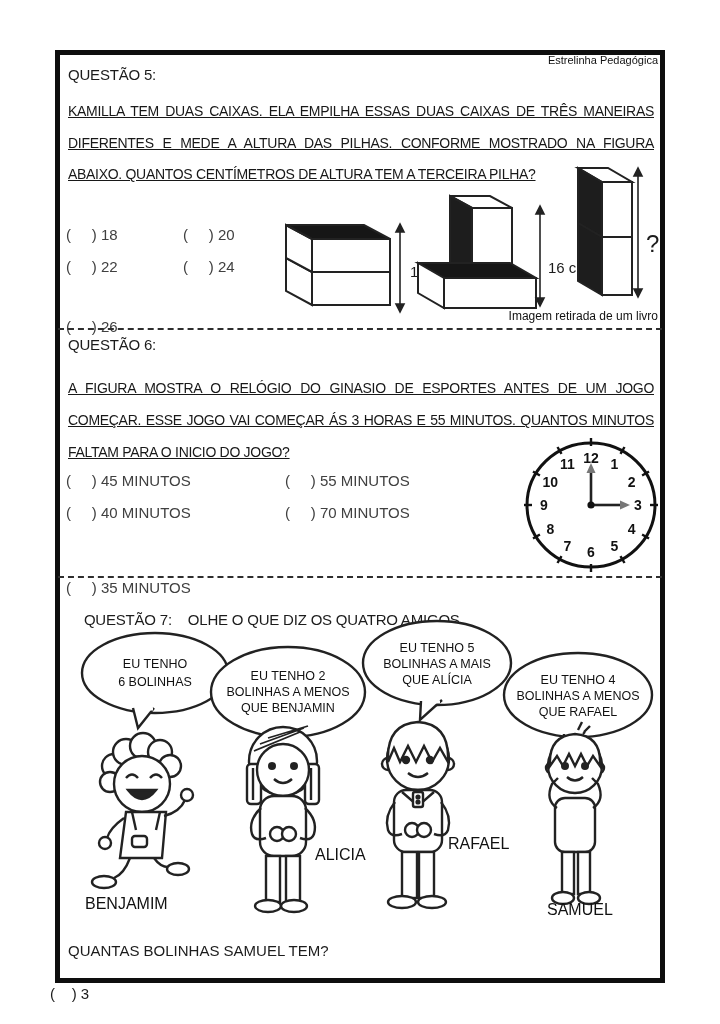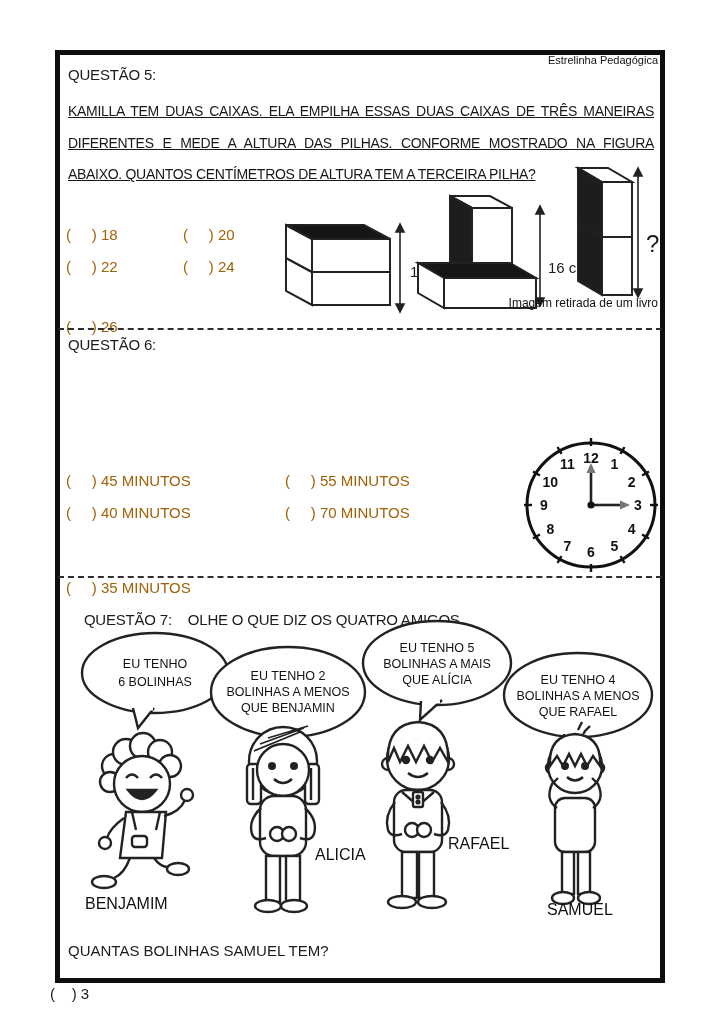--- a/index.html
+++ b/index.html
@@ -3,21 +3,21 @@
 <meta charset="utf-8">
 <style>
   html,body{margin:0;padding:0;background:#ffffff;}
   .page{position:relative;width:720px;height:1024px;background:#ffffff;overflow:hidden;
         font-family:"Liberation Sans", sans-serif;color:#1c1c1c;}
   .frame{position:absolute;left:55px;top:50px;width:600px;height:923px;border:5px solid #0e0e0e;background:#fff;}
   .abs{position:absolute;}
   .brand{left:330px;top:54px;width:328px;text-align:right;font-size:11px;color:#111;}
   .qtitle{font-size:15px;letter-spacing:-0.2px;}
   .para{font-size:14px;line-height:31.5px;text-align:justify;letter-spacing:-0.3px;color:#181818;text-decoration:underline;}
-  .opt{font-size:15px;white-space:pre;color:#a16207;}
+  .opt{font-size:15px;white-space:pre;color:#404040;}
   .dash{border-top:2px dashed #2e2e2e;height:0;}
   .caption{font-size:12px;text-align:right;color:#111;}
   .q7head{font-size:15px;letter-spacing:-0.2px;white-space:pre;}
   .final{display:flex;gap:26px;font-size:15px;white-space:pre;}
   svg text{font-family:"Liberation Sans", sans-serif;}
   .bubbletext{font-size:12.5px;}
   .kidname{font-size:16px;}
 </style>
 </head>
 <body>
@@ -80,25 +80,26 @@
       <rect x="330" y="77" width="30" height="58"></rect>
     </g>
     <g stroke="#222" stroke-width="1.6">
       <line x1="366" y1="14" x2="366" y2="131"></line>
       <polygon points="366,8 362,16 370,16" fill="#222"></polygon>
       <polygon points="366,137 362,129 370,129" fill="#222"></polygon>
     </g>
     <text x="374" y="92" font-size="24" fill="#1c1c1c">?</text>
   </svg>
 
-  <div class="abs caption" style="left:420px;top:296px;width:238px;">Imagem retirada de um livro</div>
+  <div class="abs caption" style="left:420px;top:309px;width:238px;">Imagem retirada de um livro</div>
 
   <div class="abs dash" style="left:58px;top:328px;width:604px;"></div>
 
   <div class="abs qtitle" style="left:68px;top:336px;">QUESTÃO 6:</div>
+  <div class="abs para" style="left:68px;top:372px;width:586px;line-height:32px;">A FIGURA MOSTRA O RELÓGIO DO GINASIO DE ESPORTES ANTES DE UM JOGO COMEÇAR. ESSE JOGO VAI COMEÇAR ÁS 3 HORAS E 55 MINUTOS. QUANTOS MINUTOS FALTAM PARA O INICIO DO JOGO?</div>
 
   <div class="abs opt" style="left:66px;top:472px;">(     ) 45 MINUTOS</div>
   <div class="abs opt" style="left:285px;top:472px;">(     ) 55 MINUTOS</div>
   <div class="abs opt" style="left:66px;top:504px;">(     ) 40 MINUTOS</div>
   <div class="abs opt" style="left:285px;top:504px;">(     ) 70 MINUTOS</div>
   <div class="abs opt" style="left:66px;top:536px;margin-top:43px;">(     ) 35 MINUTOS</div>
 
   <svg class="abs" style="left:518px;top:437px;" width="146" height="138" viewBox="0 0 146 138">
     <ellipse cx="73" cy="68" rx="64" ry="62" fill="#fff" stroke="#111" stroke-width="3"></ellipse>
     <g stroke="#111" stroke-width="2.4">

